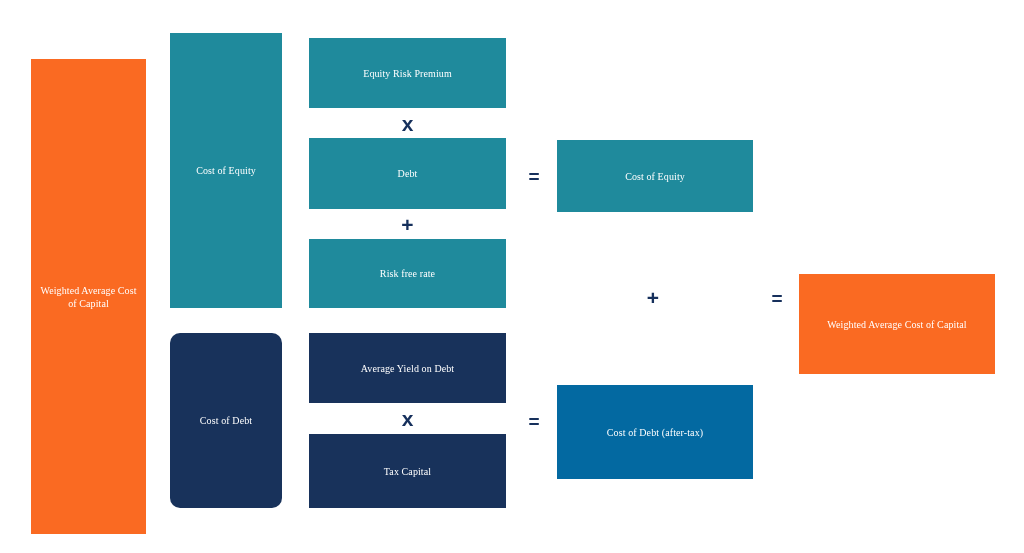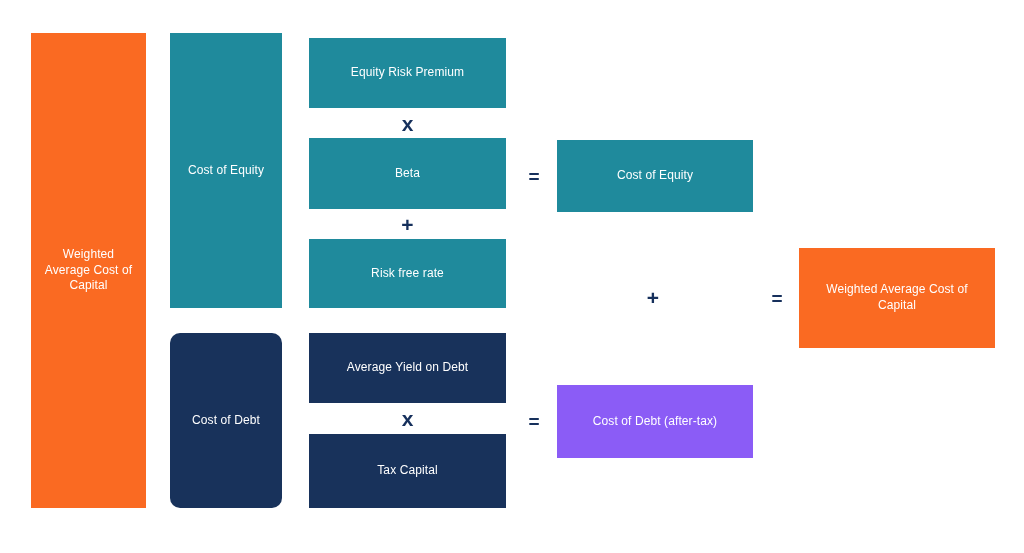--- a/index.html
+++ b/index.html
@@ -18,30 +18,31 @@
     background: #ffffff;
     overflow: hidden;
   }
   .box {
     position: absolute;
     display: flex;
     align-items: center;
     justify-content: center;
     text-align: center;
     color: #ffffff;
-    font-size: 12px;
+    font-size: 10px;
     line-height: 1.3;
     letter-spacing: 0.1px;
     box-sizing: border-box;
     padding: 2px 8px;
+    font-family: Liberation Serif, serif;
     -webkit-font-smoothing: antialiased;
   }
   .box.teal   { background: #1f8a9c; }
   .box.navy   { background: #18325b; }
-  .box.orange { background: #fa6a22; }
+  .box.orange { background: #fa6a22; margin-top: 26px; }
 
   .op {
     position: absolute;
     display: flex;
     align-items: center;
     justify-content: center;
     color: #16305c;
     font-weight: bold;
     font-size: 19px;
     line-height: 1;
@@ -57,39 +58,39 @@
   <div class="box orange" style="left: 31px; top: 33px; width: 115px; height: 475px; background: rgb(250, 106, 34); color: rgb(255, 255, 255);">Weighted Average Cost of Capital</div>
 
   <div class="box teal" style="left: 170px; top: 33px; width: 112px; height: 275px; background: rgb(31, 138, 156); color: rgb(255, 255, 255);">Cost of Equity</div>
 
   <div class="box navy" style="left: 170px; top: 333px; width: 112px; height: 175px; background: rgb(24, 50, 91); color: rgb(255, 255, 255); border-radius: 10px;">Cost of Debt</div>
 
   <div class="box teal" style="left: 309px; top: 38px; width: 197px; height: 70px; background: rgb(31, 138, 156); color: rgb(255, 255, 255);">Equity Risk Premium</div>
 
   <div class="op big" style="left: 309px; top: 109px; width: 197px; height: 29px; color: rgb(22, 48, 92);">x</div>
 
-  <div class="box teal" style="left: 309px; top: 138px; width: 197px; height: 71px; background: rgb(31, 138, 156); color: rgb(255, 255, 255);">Beta</div>
+  <div class="box teal" style="left: 309px; top: 138px; width: 197px; height: 71px; background: rgb(31, 138, 156); color: rgb(255, 255, 255);">Debt</div>
 
   <div class="op big" style="left: 309px; top: 210px; width: 197px; height: 29px; color: rgb(22, 48, 92);">+</div>
 
   <div class="box navy" style="left: 309px; top: 333px; width: 197px; height: 70px; background: rgb(24, 50, 91); color: rgb(255, 255, 255);">Average Yield on Debt</div>
 
   <div class="box teal" style="left: 309px; top: 239px; width: 197px; height: 69px; background: rgb(31, 138, 156); color: rgb(255, 255, 255);">Risk free rate</div>
 
   <div class="op big" style="left: 309px; top: 404px; width: 197px; height: 29px; color: rgb(22, 48, 92);">x</div>
 
   <div class="box navy" style="left: 309px; top: 434px; width: 197px; height: 74px; background: rgb(24, 50, 91); color: rgb(255, 255, 255);">Tax Capital</div>
 
   <div class="op" style="left: 521px; top: 160px; width: 26px; height: 32px; color: rgb(22, 48, 92);">=</div>
 
   <div class="box teal" style="left: 557px; top: 140px; width: 196px; height: 72px; background: rgb(31, 138, 156); color: rgb(255, 255, 255);">Cost of Equity</div>
 
   <div class="op" style="left: 521px; top: 405px; width: 26px; height: 32px; color: rgb(22, 48, 92);">=</div>
 
-  <div class="box navy" style="left: 557px; top: 385px; width: 196px; height: 73px; background: #8b5cf6; color: rgb(255, 255, 255);">Cost of Debt (after-tax)</div>
+  <div class="box navy" style="left: 557px; top: 385px; width: 196px; height: 94px; background: #0369a1; color: rgb(255, 255, 255);">Cost of Debt (after-tax)</div>
 
   <div class="op big" style="left: 638px; top: 281px; width: 30px; height: 32px; color: rgb(22, 48, 92);">+</div>
 
   <div class="op" style="left: 764px; top: 282px; width: 26px; height: 32px; color: rgb(22, 48, 92);">=</div>
 
   <div class="box orange" style="left: 799px; top: 248px; width: 196px; height: 100px; background: rgb(250, 106, 34); color: rgb(255, 255, 255);">Weighted Average Cost of Capital</div>
 
 </div>
 
 </body></html>

